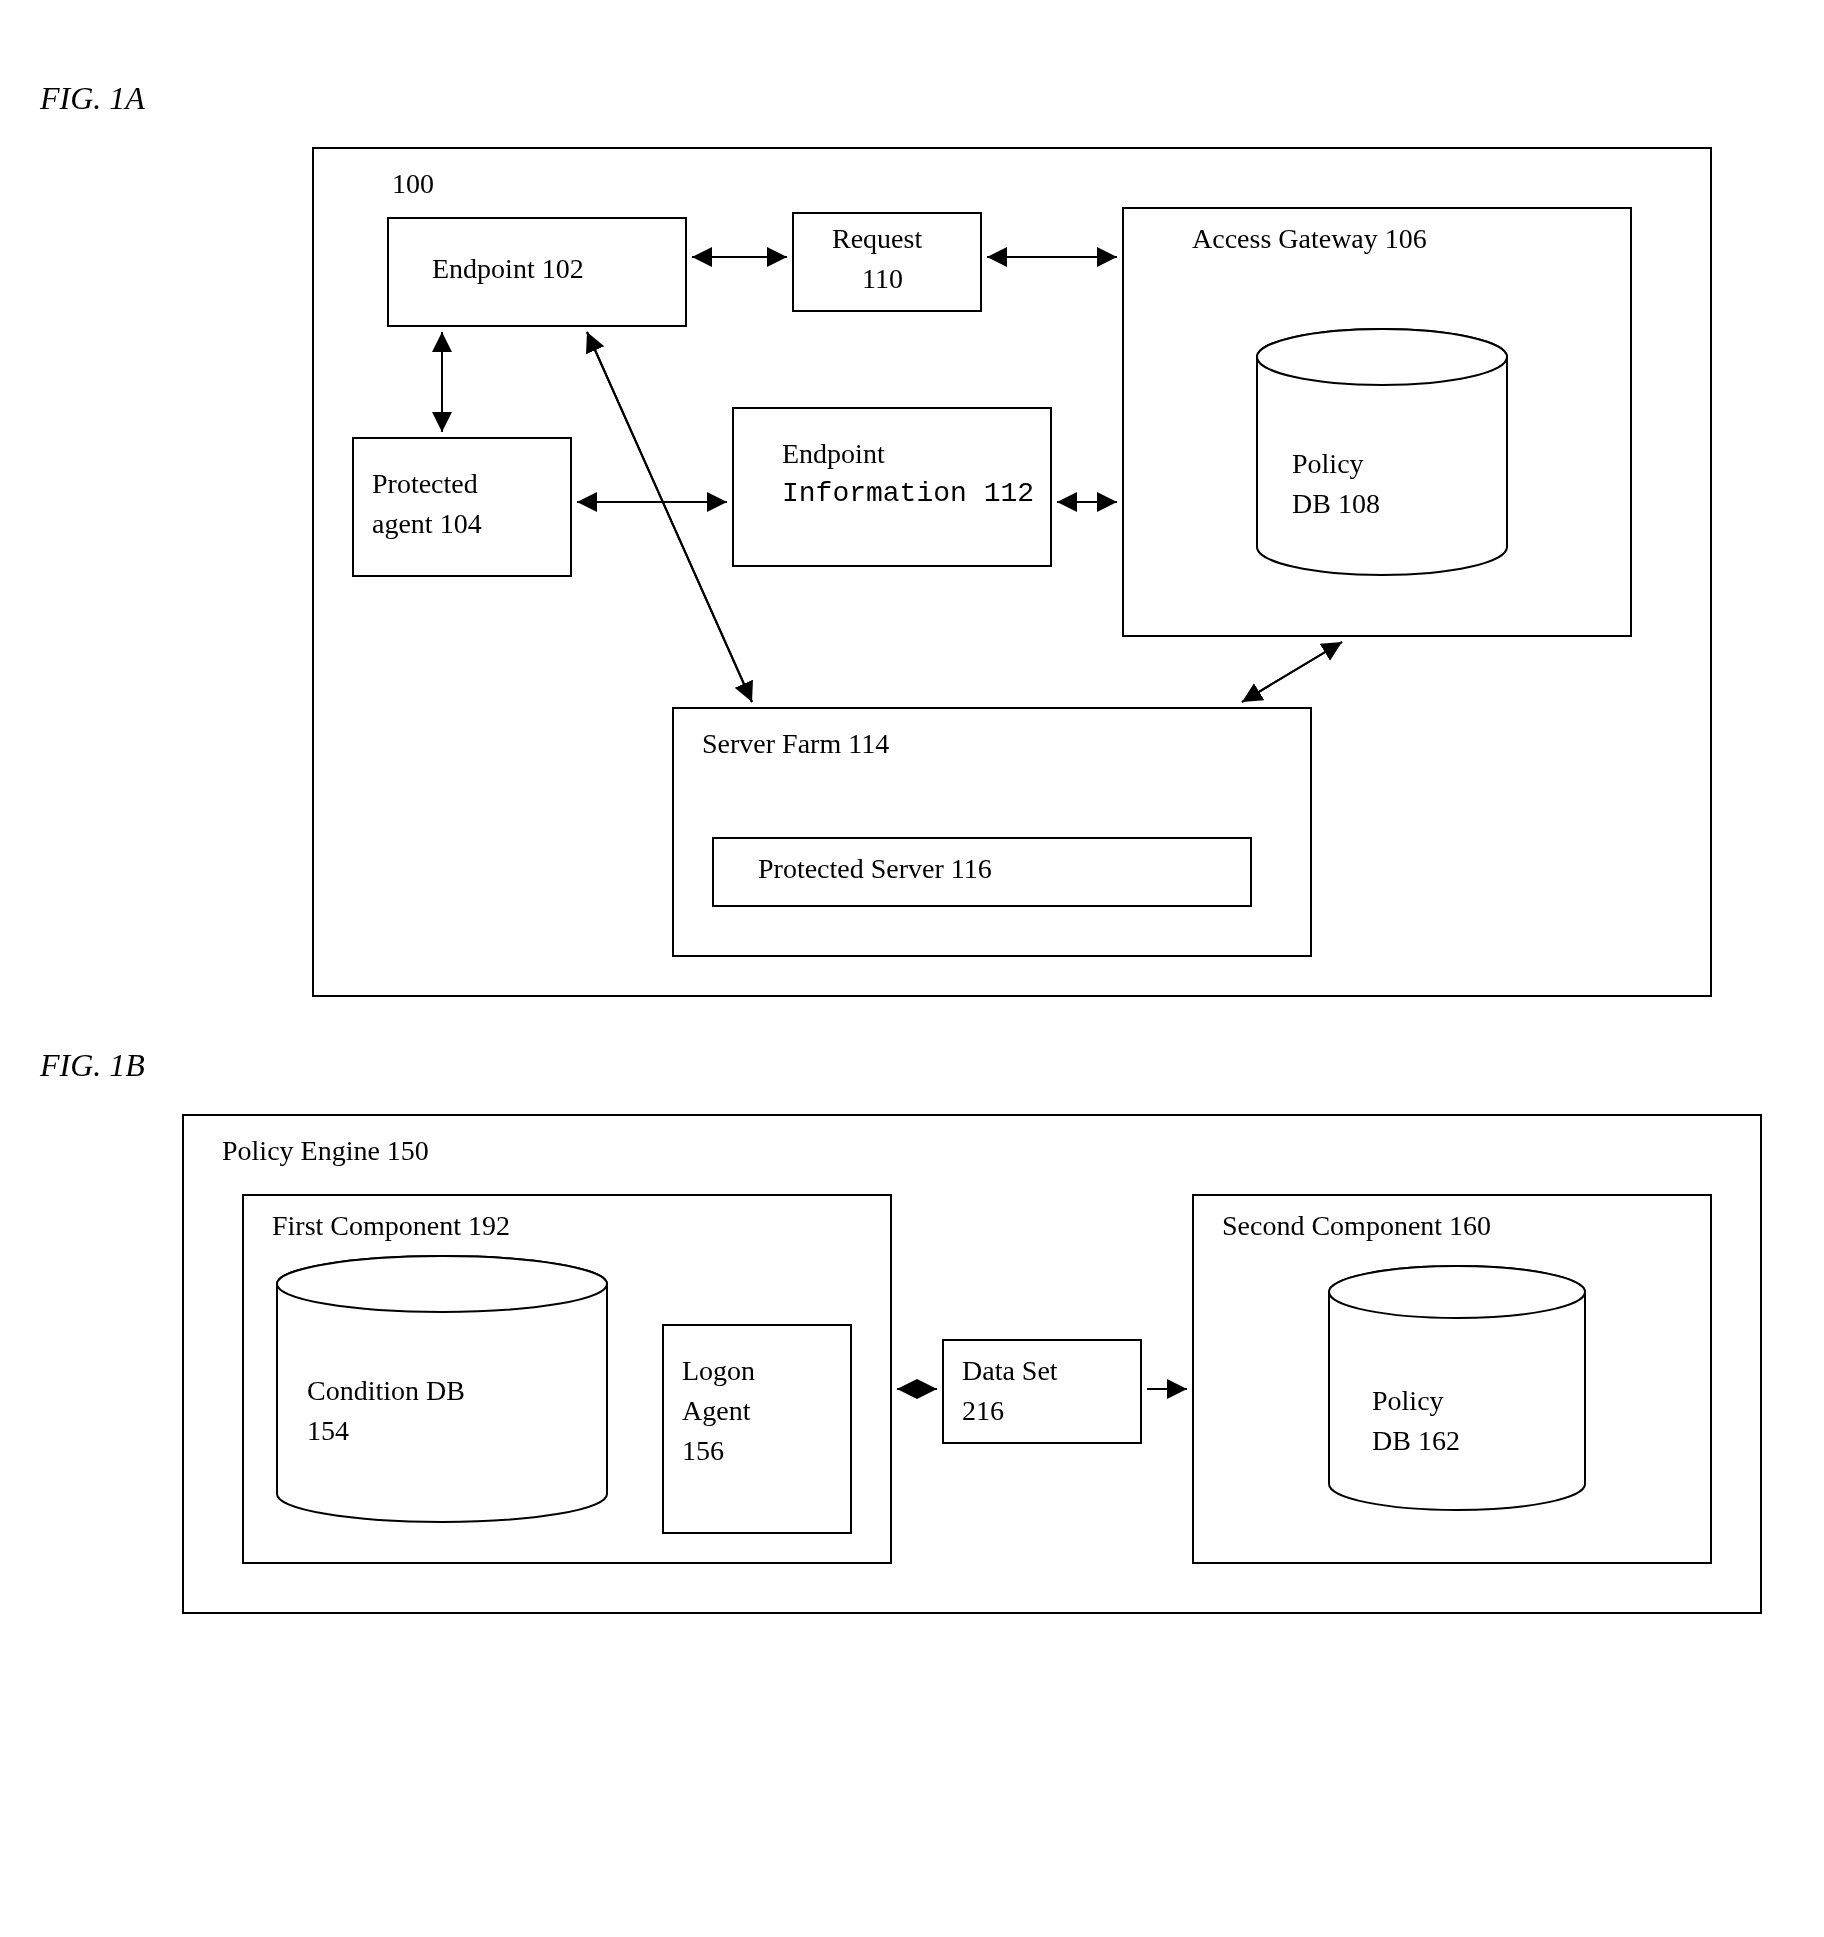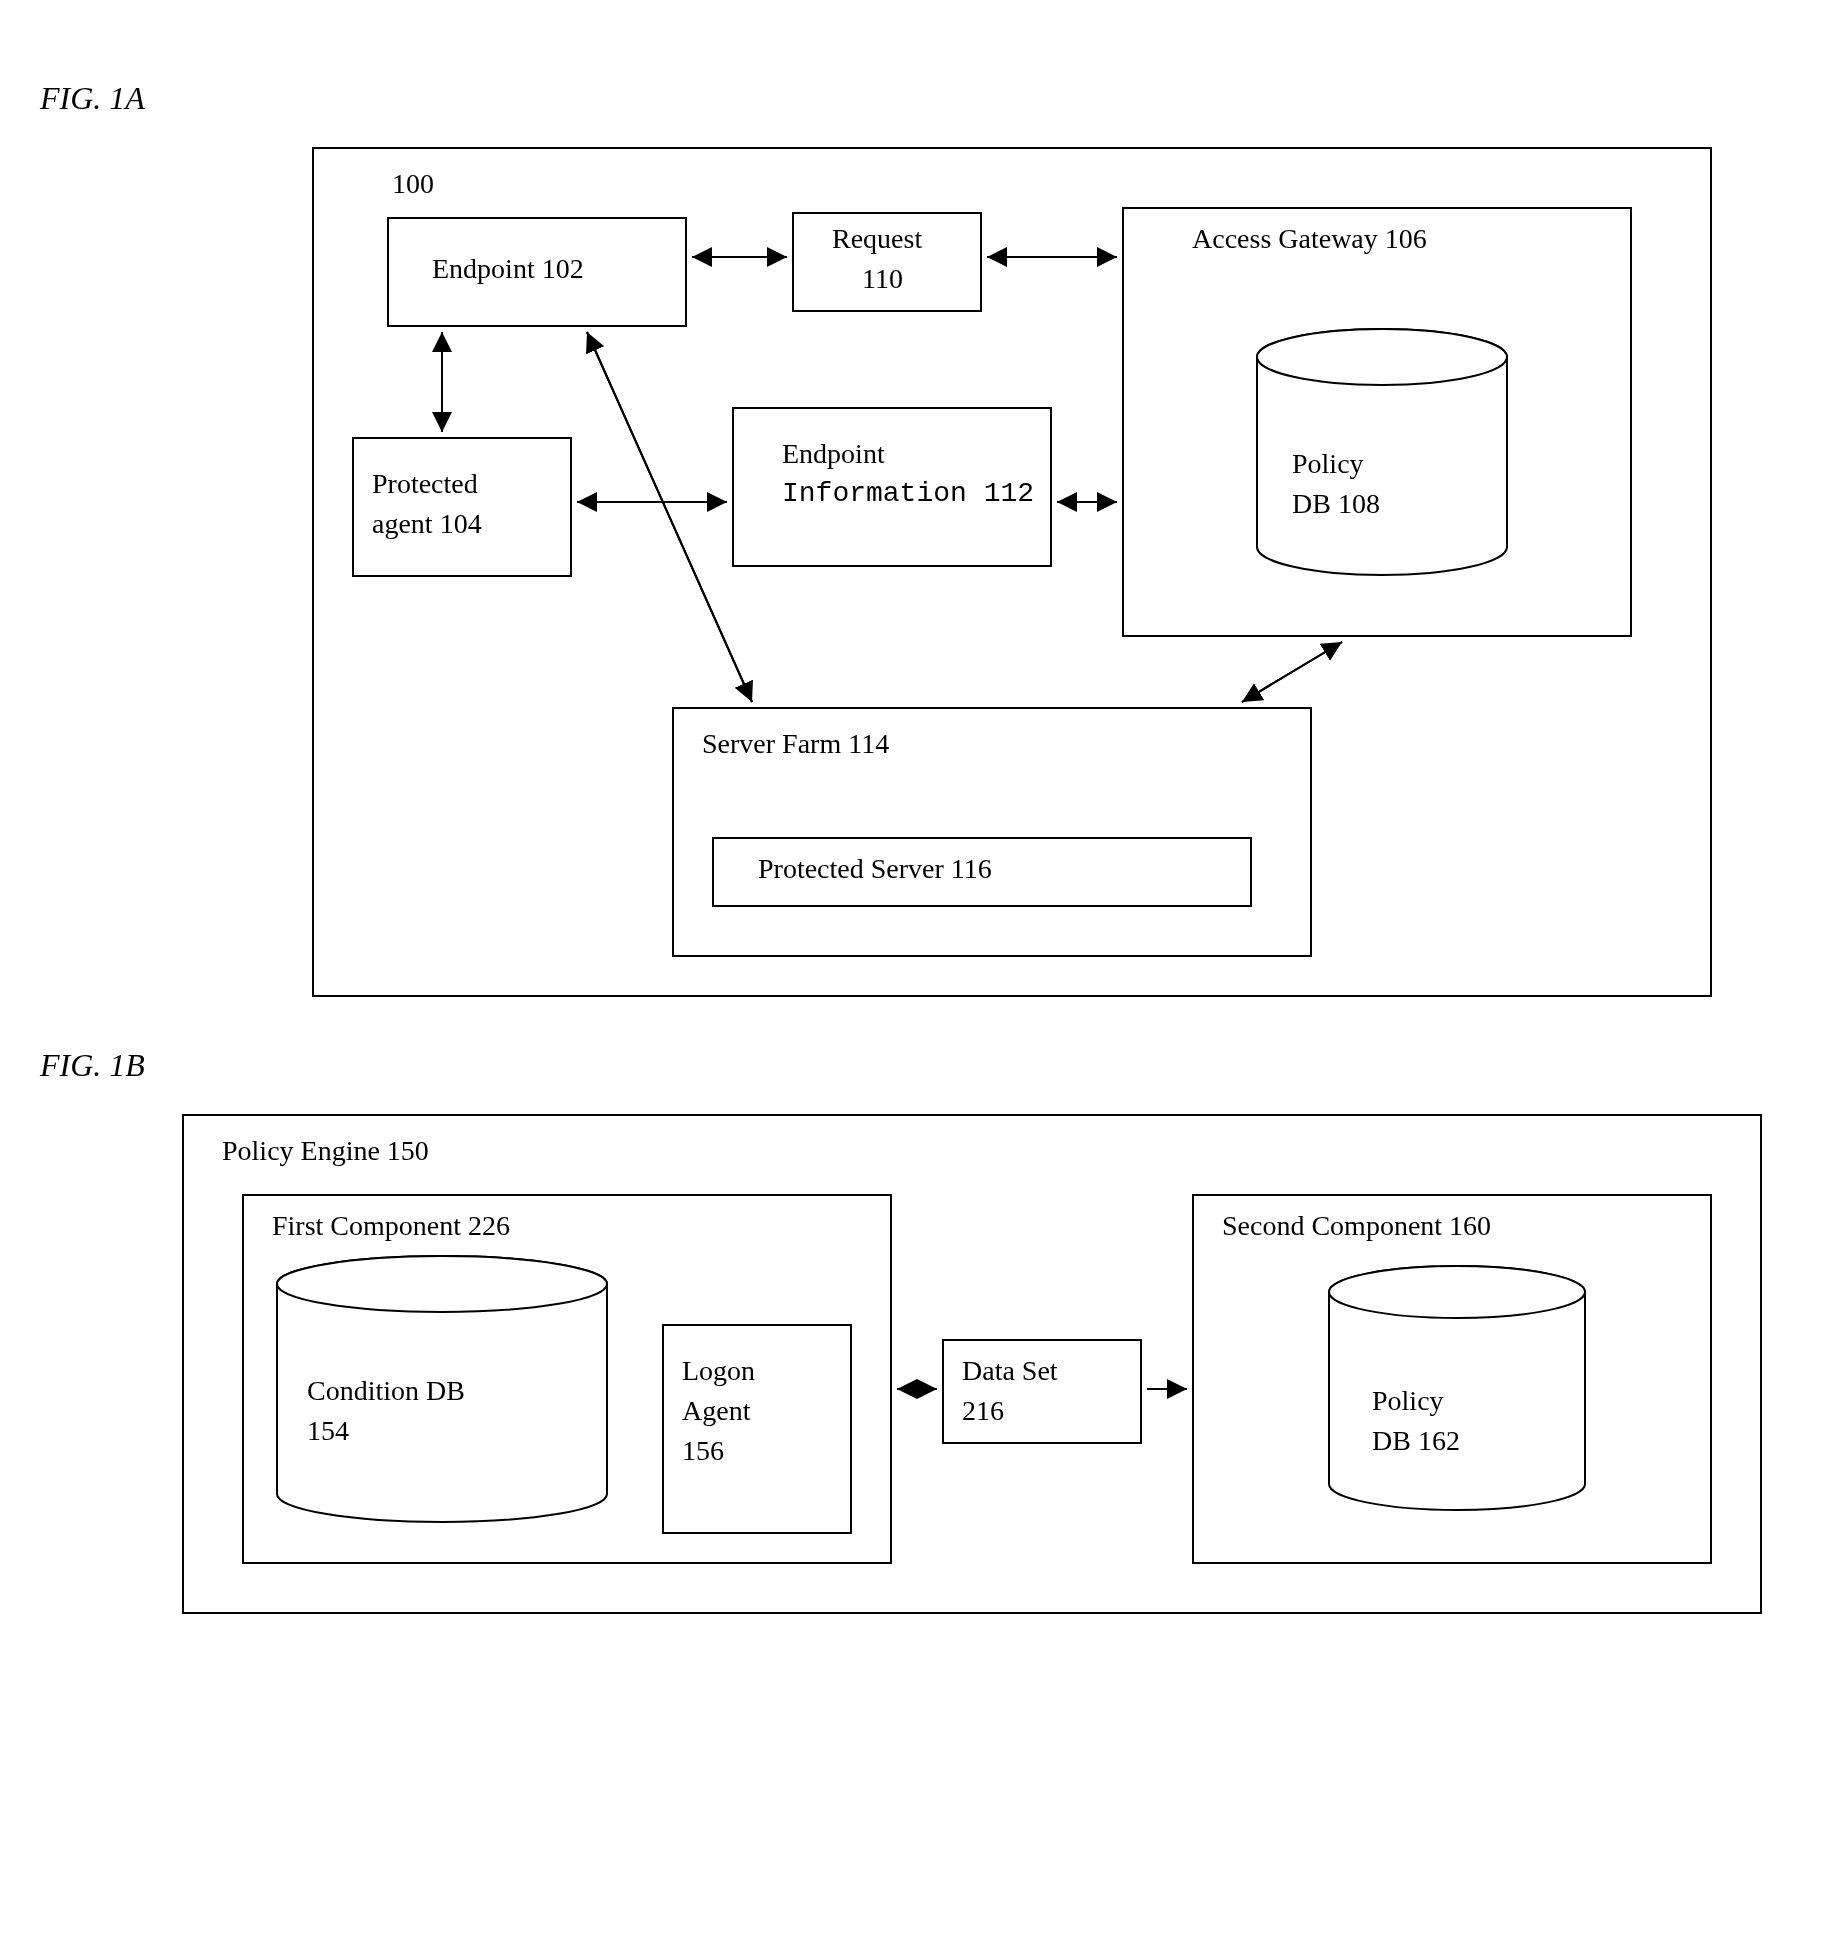--- a/index.html
+++ b/index.html
@@ -112,21 +112,21 @@
 </div>
 
 <div class="figure-label">FIG. 1B</div>
 
 <div class="diagram-container" style="width:1700px; height:520px;">
 
   <div class="box" style="left:120px; top:10px; width:1580px; height:500px;"></div>
   <div class="label" style="left:160px; top:30px;">Policy Engine 150</div>
 
   <div class="box" style="left:180px; top:90px; width:650px; height:370px;"></div>
-  <div class="label" style="left:210px; top:105px;">First Component 226</div>
+  <div class="label" style="left:210px; top:105px;">First Component 192</div>
 
   <svg class="cylinder" style="left:210px; top:150px;" width="340" height="280">
     <ellipse cx="170" cy="30" rx="165" ry="28" fill="white" stroke="black" stroke-width="2"></ellipse>
     <path d="M 5 30 L 5 240 A 165 28 0 0 0 335 240 L 335 30" fill="white" stroke="black" stroke-width="2"></path>
     <ellipse cx="170" cy="30" rx="165" ry="28" fill="white" stroke="black" stroke-width="2"></ellipse>
   </svg>
   <div class="label" style="left:245px; top:270px;">Condition DB</div>
   <div class="label" style="left:245px; top:310px;">154</div>
 
   <div class="box" style="left:600px; top:220px; width:190px; height:210px;"></div>

